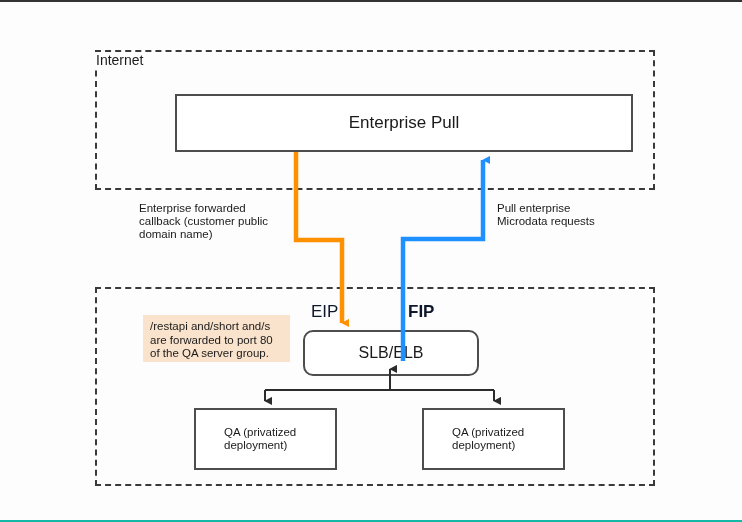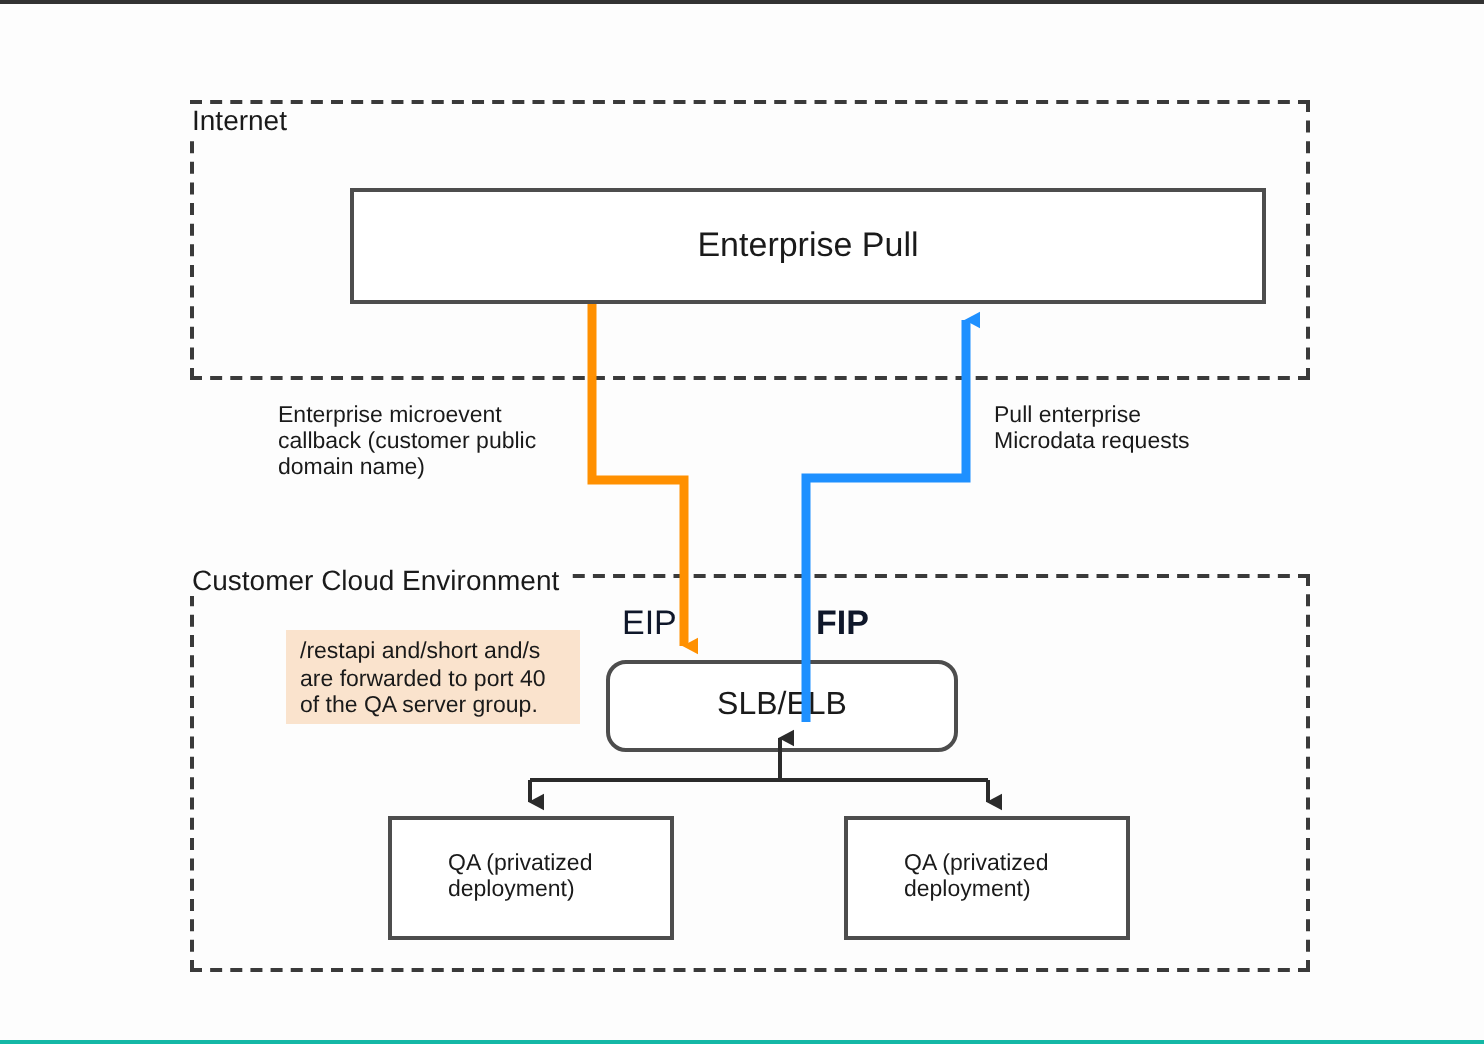--- a/index.html
+++ b/index.html
@@ -99,35 +99,34 @@
 <div id="canvas">
 
   <div class="zone" style="left:95px; top:48px; width:560px; height:140px;"></div>
   <div class="zone-label" style="left:93px; top:50px;">Internet</div>
 
   <div class="box" style="left:175px; top:92px; width:458px; height:58px; font-size:17px;">
     <span>Enterprise Pull</span>
   </div>
 
   <div class="zone" style="left:95px; top:285px; width:560px; height:199px;"></div>
-  <div class="zone-label" style="left:93px; top:280px;">Customer Cloud Environment</div>
 
-  <div class="caption" style="left:139px; top:200px; width:165px;">Enterprise microevent
+  <div class="caption" style="left:139px; top:200px; width:165px;">Enterprise forwarded
 callback (customer public
 domain name)</div>
 
   <div class="caption" style="left:497px; top:200px; width:150px;">Pull enterprise
 Microdata requests</div>
 
   <div class="flowlabel" style="left:311px; top:300px;">EIP</div>
 
   <div class="flowlabel" style="left:408px; top:300px;font-weight:bold;">FIP</div>
 
   <div class="annotation" style="left:143px; top:313px; width:147px; height:47px;">/restapi and/short and/s
-are forwarded to port 40
+are forwarded to port 80
 of the QA server group.</div>
 
   <div class="box rounded" style="left:303px; top:328px; width:176px; height:46px; font-size:16px;">
     <span>SLB/ELB</span>
   </div>
 
   <div class="box textleft" style="left:194px; top:406px; width:143px; height:62px; font-size:11.5px; line-height:13px;">
     <span style="white-space:pre-line;">QA (privatized
 deployment)</span>
   </div>

